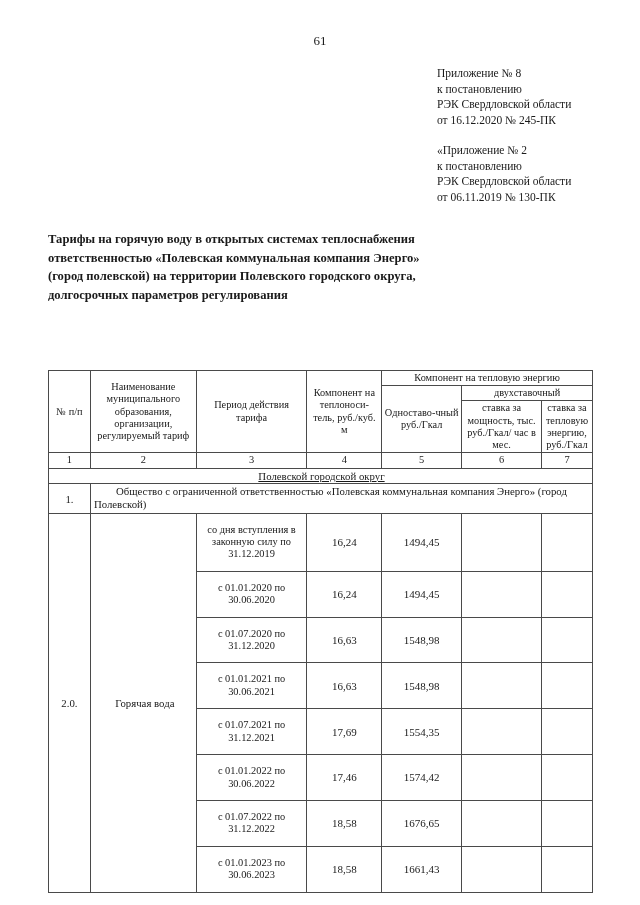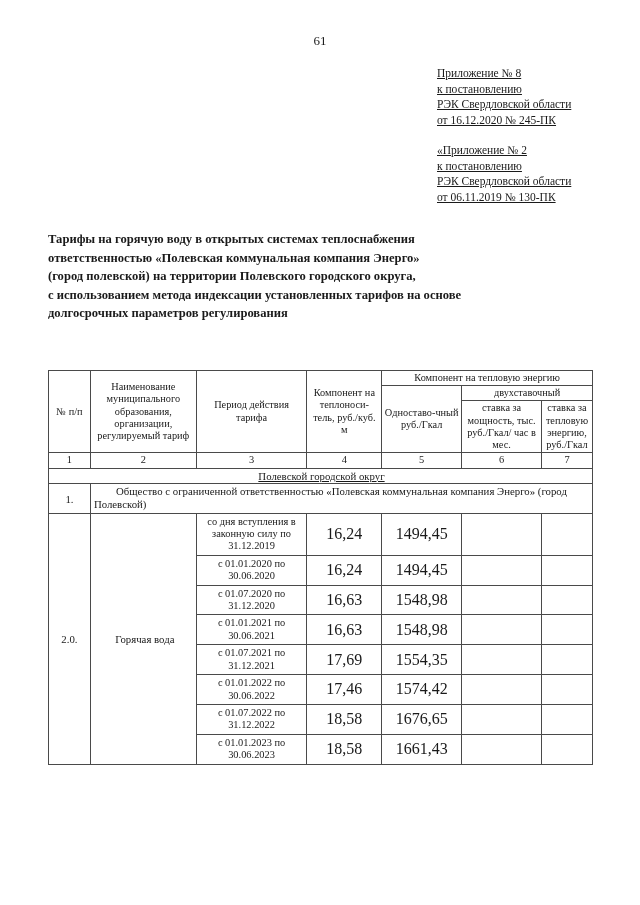--- a/index.html
+++ b/index.html
@@ -34,21 +34,21 @@
 
   .ref-block {
     position: absolute;
     left: 437px;
     font-size: 11.5px;
     line-height: 15.5px;
     white-space: nowrap;
   }
   .ref-block.first { top: 66px; }
   .ref-block.second { top: 143px; }
-  .ref-line { display: block; text-decoration: underline; }
+  .ref-line { display: block; }
 
   .doc-title {
     position: absolute;
     top: 230px;
     left: 48px;
     width: 545px;
     text-align: left;
     font-size: 12.6px;
     font-weight: bold;
     line-height: 18.6px;
@@ -103,24 +103,24 @@
   }
   .name-cell {
     text-align: left;
     vertical-align: top;
     padding: 2px 0 0 3px !important;
     font-size: 10.8px;
   }
   .period-cell {
     font-size: 10.4px;
     line-height: 12.4px;
-    padding: 2px 2px !important;
+    padding: 10px 2px !important;
   }
   .val-cell {
-    font-size: 16px;
+    font-size: 11px;
   }
   .empty-cell { }
 
   
   col.c1 { width: 42px; }
   col.c2 { width: 106px; }
   col.c3 { width: 111px; }
   col.c4 { width: 75px; }
   col.c5 { width: 80px; }
   col.c6 { width: 80px; }
@@ -144,21 +144,20 @@
     <span class="ref-line">«Приложение № 2</span>
     <span class="ref-line">к постановлению</span>
     <span class="ref-line">РЭК Свердловской области</span>
     <span class="ref-line">от 06.11.2019 № 130-ПК</span>
   </div>
 
   <div class="doc-title">
     <span class="tline">Тарифы на горячую воду в открытых системах теплоснабжения</span>
     <span class="tline">ответственностью «Полевская коммунальная компания Энерго»</span>
     <span class="tline">(город полевской) на территории Полевского городского округа,</span>
-    <span class="tline">с использованием метода индексации установленных тарифов на основе</span>
     <span class="tline">долгосрочных параметров регулирования</span>
   </div>
 
   <table class="tariff">
     <colgroup>
       <col class="c1">
         <col class="c2">
         <col class="c3">
         <col class="c4">
         <col class="c5">

